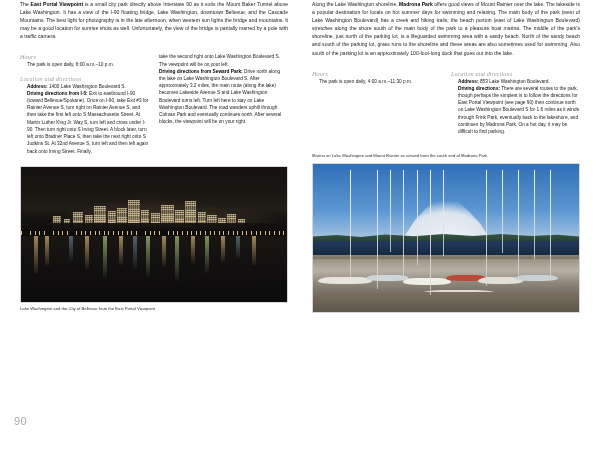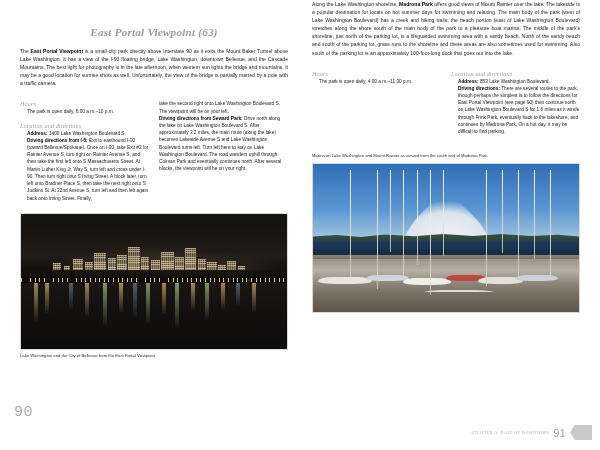--- a/index.html
+++ b/index.html
@@ -210,25 +210,24 @@
   }
   .m-pier {
     position: absolute; left: 0; right: 0; bottom: 0; height: 14%;
     background: linear-gradient(180deg, #7b7163 0%, #5d5549 100%);
   }
 
   
   .folio-left {
     position: absolute;
     left: 14px;
-    bottom: 29px;
-    font-size: 15px;
+    bottom: 23px;
+    font-size: 11px;
     color: #a9a9a9;
     letter-spacing: 0.4px;
-    font-family: Liberation Mono, monospace;
   }
   .folio-right {
     position: absolute;
     right: 8px;
     bottom: 10px;
     display: flex;
     align-items: center;
     gap: 4px;
   }
   .chapter-line {
@@ -251,21 +250,20 @@
     clip-path: polygon(22% 0%, 100% 0%, 100% 100%, 22% 100%, 0% 50%);
   }
 </style>
 </head>
 <body>
 
 <div class="spread">
 
   <div class="page page-left">
 
-    <h1 class="park-title">East Portal Viewpoint (63)</h1>
 
     <p class="body-text"><span>The </span><b>East Portal Viewpoint</b><span> is a small city park directly above Interstate 90 as it exits the Mount Baker Tunnel above Lake Washington. It has a view of the I-90 floating bridge, Lake Washington, downtown Bellevue, and the Cascade Mountains. The best light for photography is in the late afternoon, when western sun lights the bridge and mountains. It may be a good location for sunrise shots as well. Unfortunately, the view of the bridge is partially marred by a pole with a traffic camera.</span></p>
 
     <div class="info-cols">
 
       <div class="info-col">
         <div class="sub-head">Hours</div>
         <p class="sub-body">The park is open daily, 6:00 a.m.–10 p.m.</p>
 
         <div class="spacer-block"></div>
@@ -382,20 +380,15 @@
         <div class="mast" style="left:54%; height:70%;"></div>
         <div class="mast" style="left:60%; height:62%;"></div>
         <div class="mast" style="left:65%; height:78%;"></div>
         <div class="mast" style="left:71%; height:56%;"></div>
         <div class="mast" style="left:77%; height:72%;"></div>
         <div class="mast" style="left:83%; height:60%;"></div>
         <div class="mast" style="left:89%; height:74%;"></div>
       </div>
     </figure>
 
-    <div class="folio-right">
-      <span class="chapter-line">Chapter 5: East of Downtown</span>
-      <span class="folio-num">91</span>
-      <span class="folio-arrow"></span>
-    </div>
   </div>
 
 </div>
 
 </body></html>

